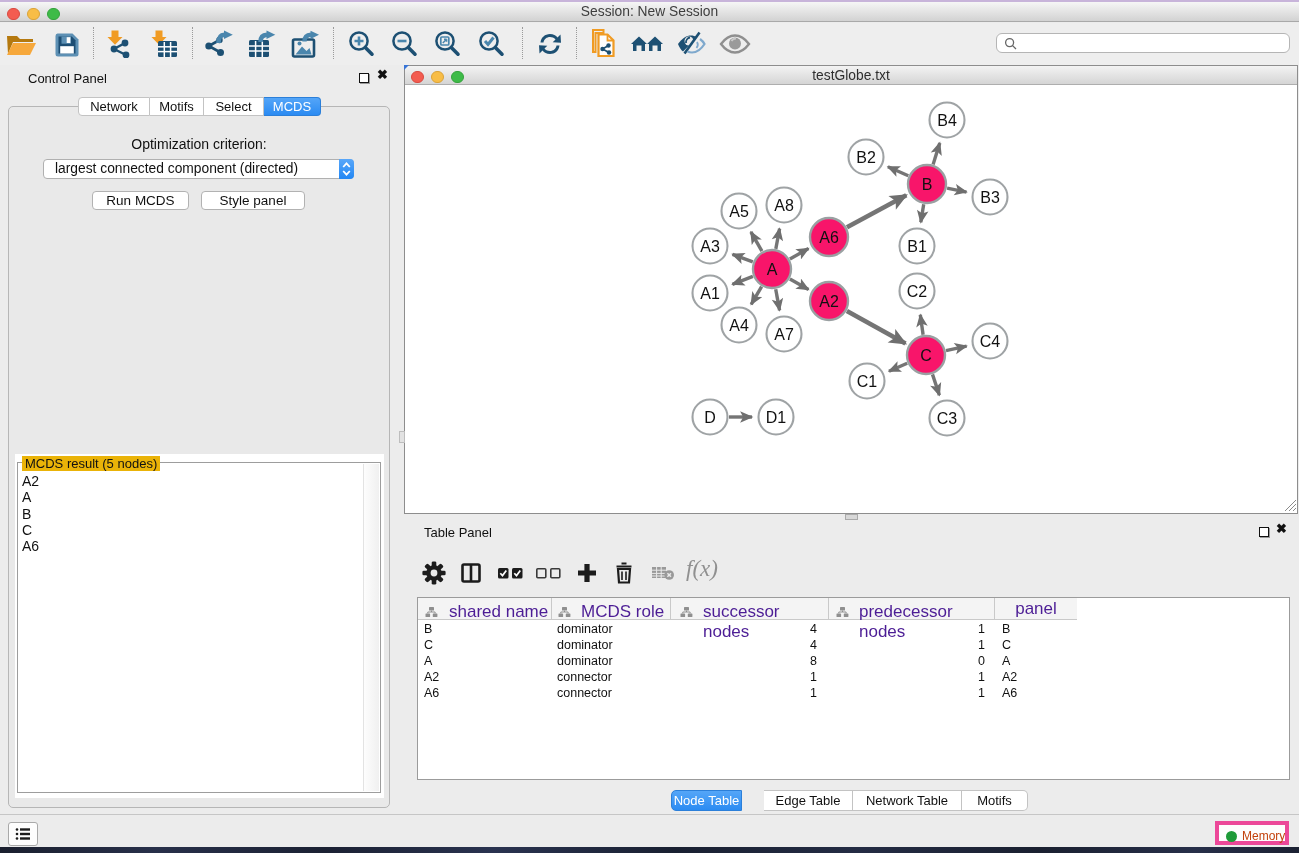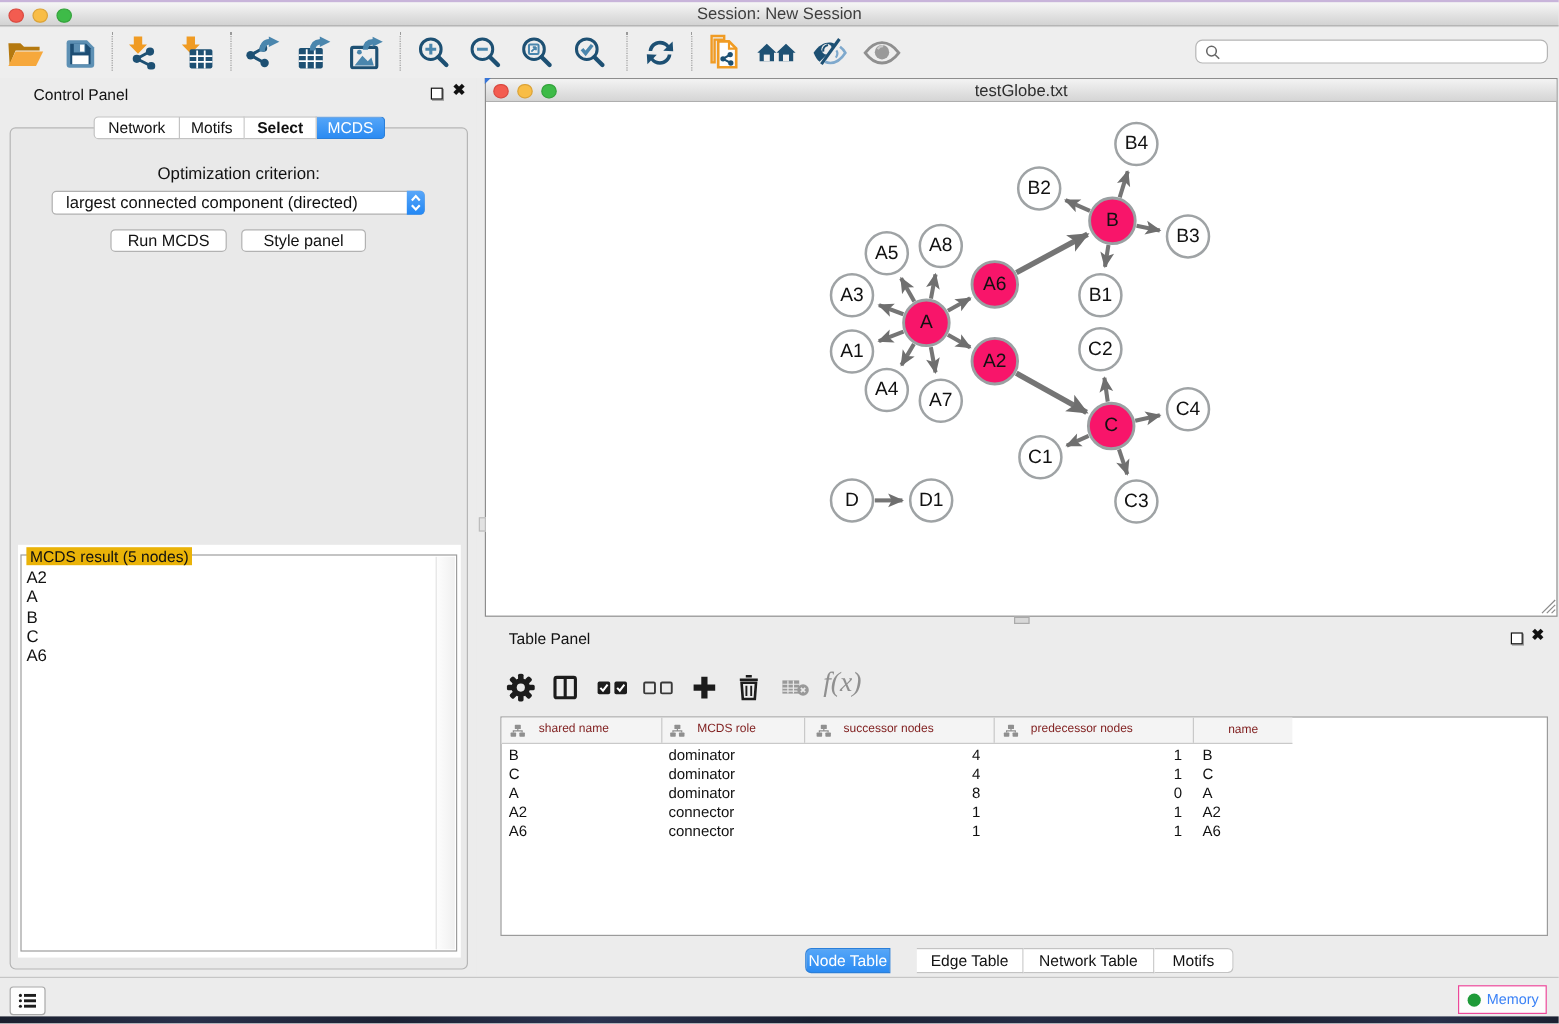--- a/index.html
+++ b/index.html
@@ -5,21 +5,21 @@
 body { position:relative; background:#ececec; }
 .abs { position:absolute; }
 .tl { display:inline-block; width:12.5px; height:12.5px; border-radius:50%; border:0.5px solid; margin-right:7.5px; }
 .ticon { position:absolute; top:30px; }
 .sep { position:absolute; top:27px; height:32px; border-left:1.5px dotted #9a9a9a; }
 .winbtn { position:absolute; width:10px; height:9.5px; border:1.6px solid #111; background:#fff; box-shadow:1px 1px 0 #999; }
 .wx { position:absolute; font-size:13px; font-weight:bold; color:#111; }
 .tab { position:absolute; top:97px; height:19px; background:#fff; border:1px solid #c3c3c3; border-left:none; color:#111; font-size:13px; text-align:center; line-height:18px; }
 .btab { position:absolute; height:21px; background:#fff; border:1px solid #c3c3c3; border-left:none; color:#111; font-size:13px; text-align:center; line-height:20px; }
 .btn { position:absolute; height:19px; background:#fff; border:1px solid #b2b2b2; border-radius:4px; font-size:13.5px; color:#111; text-align:center; line-height:17px; }
-.hdrcell { position:absolute; top:0; height:100%; font-size:10px; color:#7f1d1d; }
+.hdrcell { position:absolute; top:0; height:100%; font-size:17px; color:#4c1d95; }
 .cell { position:absolute; font-size:12.5px; color:#111; height:16px; line-height:16px; }
 </style></head><body>
 
 <div class="abs" style="left:0;top:0;width:1299px;height:2px;background:#c8b4da"></div>
 <div class="abs" style="left:0;top:2px;width:1299px;height:20px;background:linear-gradient(#f6f6f6,#d2d2d2);border-bottom:1px solid #a9a9a9"></div>
 <div class="abs" style="left:7px;top:6px;"><span class="tl" style="background:#f35c50;border-color:#d94a41"></span><span class="tl" style="background:#f8bd46;border-color:#dba338"></span><span class="tl" style="background:#3ebb48;border-color:#34a33c"></span></div>
 <div class="abs" style="left:0;top:2px;width:1299px;text-align:center;font-size:13.8px;color:#3e3e3e;line-height:19px;">Session: New Session</div>
 
 <div class="abs" style="left:0;top:23px;width:1299px;height:42px;background:#eeeeee"></div>
 <div class="ticon" style="left:5px;"><svg width="32" height="28" viewBox="0 0 32 28">
@@ -145,21 +145,21 @@
     </svg>
 </div>
 
 <div class="abs" style="left:0;top:65px;width:397px;height:749px;background:#ececec"></div>
 <div class="abs" style="left:28px;top:71px;font-size:13px;color:#111;">Control Panel</div>
 <div class="winbtn" style="left:359px;top:73px;"></div>
 <div class="wx" style="left:377px;top:67px;">✖</div>
 <div class="abs" style="left:8px;top:106px;width:382px;height:702px;background:#e9e9e9;border:1px solid #b6b6b6;border-radius:5px;"></div>
 <div class="tab" style="left:78px;width:72px;border-left:1px solid #c3c3c3;border-radius:4px 0 0 4px;">Network</div>
 <div class="tab" style="left:150px;width:54px;">Motifs</div>
-<div class="tab" style="left:204px;width:60px;font-weight:bold;">Select</div>
+<div class="tab" style="left:204px;width:60px;">Select</div>
 <div class="tab" style="left:264px;width:57px;background:linear-gradient(#54a5f8,#2b8bf2);color:#fff;border-color:#2b7fd9;border-radius:0 4px 4px 0;">MCDS</div>
 
 <div class="abs" style="left:8px;top:136px;width:382px;text-align:center;font-size:14px;color:#111;">Optimization criterion:</div>
 <div class="abs" style="left:43px;top:159px;width:311px;height:20px;background:#fff;border:1px solid #b0b0b0;border-radius:4px;"></div>
 <div class="abs" style="left:55px;top:159px;width:297px;height:20px;text-align:left;font-size:13.8px;color:#111;line-height:19px;">largest connected component (directed)</div>
 <div class="abs" style="left:339px;top:159px;width:15px;height:20px;background:linear-gradient(#59a7f9,#2287f4);border-radius:0 4px 4px 0;">
  <svg width="15" height="20" viewBox="0 0 15 20">
       <path d="M4.2 8 L7.5 4.4 L10.8 8" stroke="#fff" stroke-width="1.8" fill="none"></path>
       <path d="M4.2 12 L7.5 15.6 L10.8 12" stroke="#fff" stroke-width="1.8" fill="none"></path>
     </svg>
@@ -359,21 +359,21 @@
       <span style="position:absolute;left:7px;top:5px;"><svg width="13" height="12" viewBox="0 0 13 12">
           <g fill="#8f8f8f">
             <rect x="4" y="1" width="5" height="3.6" rx="0.6"></rect>
             <rect x="0.5" y="7.4" width="4.6" height="3.6" rx="0.6"></rect>
             <rect x="7.8" y="7.4" width="4.6" height="3.6" rx="0.6"></rect>
           </g>
           <path d="M6.5 4.6 V6 M2.8 7.4 V6 H10.1 V7.4" stroke="#8f8f8f" stroke-width="1" fill="none"></path>
         </svg></span>
       <span style="position:absolute;left:30px;top:4px;">predecessor nodes</span>
     </div>
-  <div class="hdrcell" style="left:576px;width:83px;border-left:1px solid #c9c9c9;text-align:center;line-height:22px;">name</div>
+  <div class="hdrcell" style="left:576px;width:83px;border-left:1px solid #c9c9c9;text-align:center;line-height:22px;">panel</div>
 </div>
 <div class="cell" style="left:424px;top:621px;">B</div>
 <div class="cell" style="left:557px;top:621px;">dominator</div>
 <div class="cell" style="left:720px;top:621px;width:97px;text-align:right;">4</div>
 <div class="cell" style="left:880px;top:621px;width:105px;text-align:right;">1</div>
 <div class="cell" style="left:1002px;top:621px;">B</div>
 <div class="cell" style="left:424px;top:637px;">C</div>
 <div class="cell" style="left:557px;top:637px;">dominator</div>
 <div class="cell" style="left:720px;top:637px;width:97px;text-align:right;">4</div>
 <div class="cell" style="left:880px;top:637px;width:105px;text-align:right;">1</div>
@@ -404,17 +404,17 @@
       <g fill="#1c1c1c">
         <circle cx="8" cy="6.5" r="1.3"></circle>
         <circle cx="8" cy="11" r="1.3"></circle>
         <circle cx="8" cy="15.5" r="1.3"></circle>
         <rect x="11" y="5.3" width="10" height="2.4"></rect>
         <rect x="11" y="9.8" width="10" height="2.4"></rect>
         <rect x="11" y="14.3" width="10" height="2.4"></rect>
       </g>
     </svg>
 </div>
-<div class="abs" style="left:1215px;top:821px;width:74px;height:24px;background:#fdfdfd;border:1px solid #ec4899;font-size:12px;color:#3b82f6;">
+<div class="abs" style="left:1215px;top:821px;width:74px;height:24px;background:#fdfdfd;border:4px solid #ec4899;font-size:12px;color:#c2410c;">
  <span style="position:absolute;left:7px;top:6px;width:11px;height:11px;border-radius:50%;background:#1e9a38;"></span>
  <span style="position:absolute;left:23px;top:4px;">Memory</span>
 </div>
 <div class="abs" style="left:0;top:847px;width:1299px;height:6px;background:linear-gradient(90deg,#1a1f2e,#28304a 12%,#1b2133 25%,#2a3350 38%,#192031 52%,#242c44 66%,#1a2030 80%,#272f49 92%,#1b2132)"></div>
 
 </body></html>

